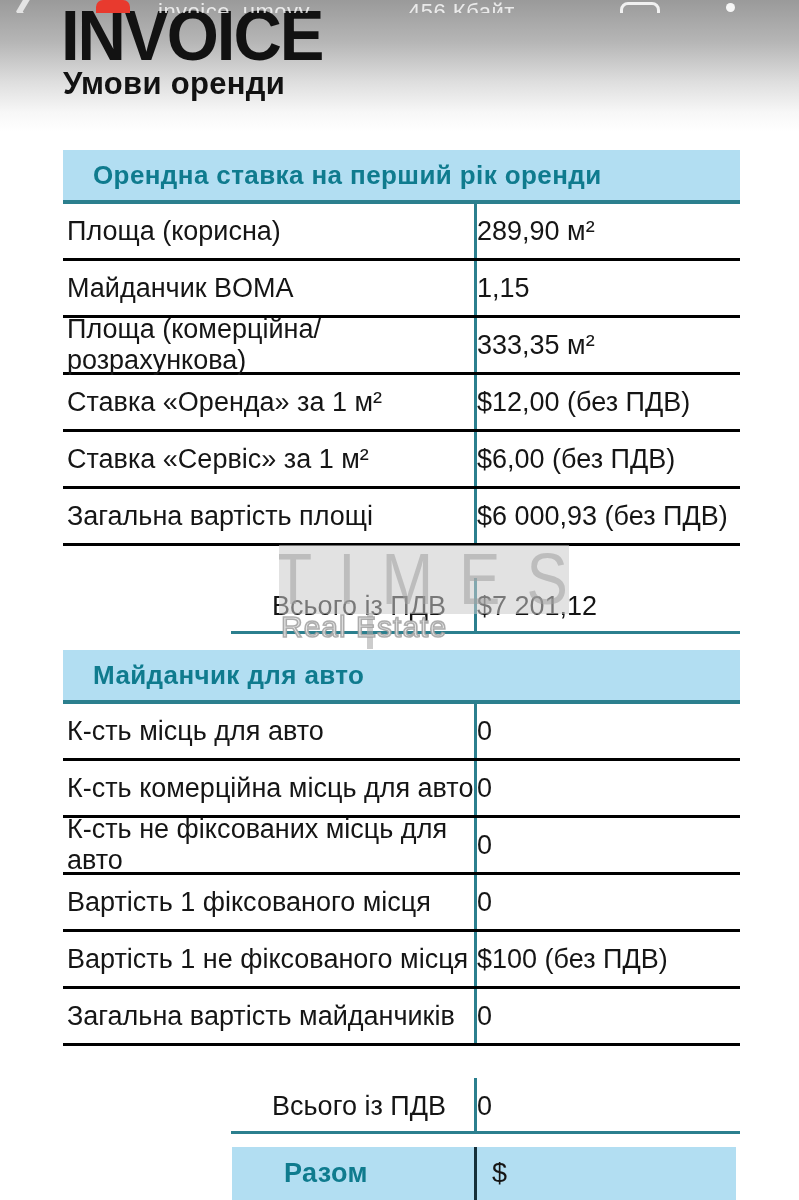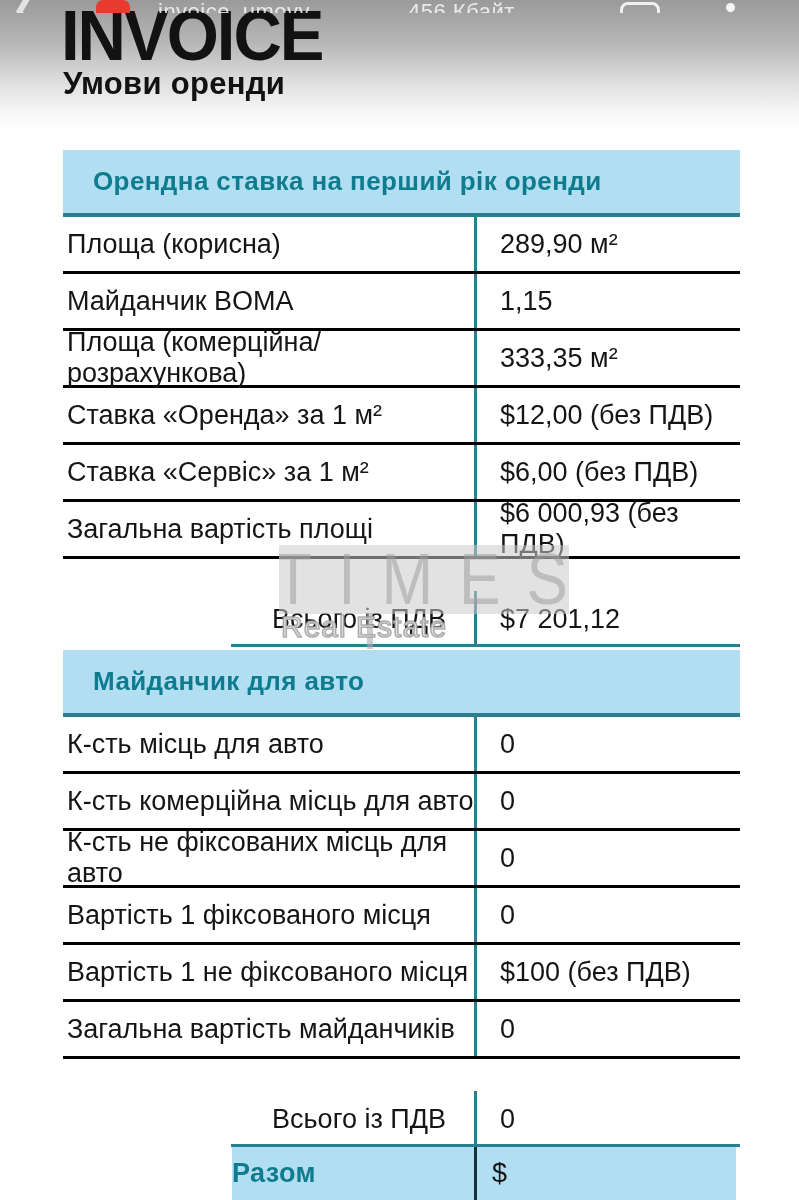--- a/index.html
+++ b/index.html
@@ -67,37 +67,37 @@
     font-size:31px; font-weight:700; color:#121212;
     letter-spacing:0.3px;
     text-align:center;
   }
 
   
   .table { position:absolute; left:63px; width:677px; z-index:2; }
   .t1 { top:150px; }
   .t2 { top:650px; }
   .t-head {
-    height:67px; background:#b2def2;
+    height:54px; background:#b2def2;
     border-bottom:4px solid #2b7f8e;
     display:flex; align-items:center; padding-left:30px;
     color:#0f7b8e; font-weight:700; font-size:26px; letter-spacing:0.4px;
   }
   .row {
     height:57px; display:flex; align-items:stretch;
     border-bottom:3px solid #000000; background:transparent;
   }
   .row .cell-l {
     flex:0 0 411px; display:flex; align-items:center;
     padding-left:4px; font-size:27px; color:#151515;
   }
   .row .cell-v {
     flex:1; display:flex; align-items:center;
     border-left:3px solid #2b7f8e;
-    padding-left:23px; font-size:27px; color:#151515;
+    font-size:27px; color:#151515;
   }
   .row.total { border-bottom:none; position:relative; height:56px;margin-top:32px; }
   .row.total .cell-l { justify-content:flex-end; padding-right:28px; }
   .row.total::after {
     content:""; position:absolute; left:168px; right:0; bottom:0;
     height:3px; background:#2b7f8e;
   }
 
   
   .wm { position:absolute; z-index:4; pointer-events:none; }
@@ -126,21 +126,21 @@
   }
 
   
   .footer-bar {
     position:absolute; left:232px; top:1147px; width:504px; height:56px;
     background:#b2def2; border-bottom:3px solid #2b7f8e;
     display:flex; align-items:stretch; z-index:2;
   }
   .footer-bar .f-label {
     flex:0 0 242px; display:flex; align-items:center;
-    color:#0f7b8e; font-weight:700;
+    padding-left:52px; color:#0f7b8e; font-weight:700;
     font-size:27px; letter-spacing:0.4px;
   }
   .footer-bar .f-value {
     flex:1; display:flex; align-items:center;
     border-left:3px solid #16303a; padding-left:15px;
     font-size:27px; color:#151515;
   }
 </style>
 </head>
 <body>

